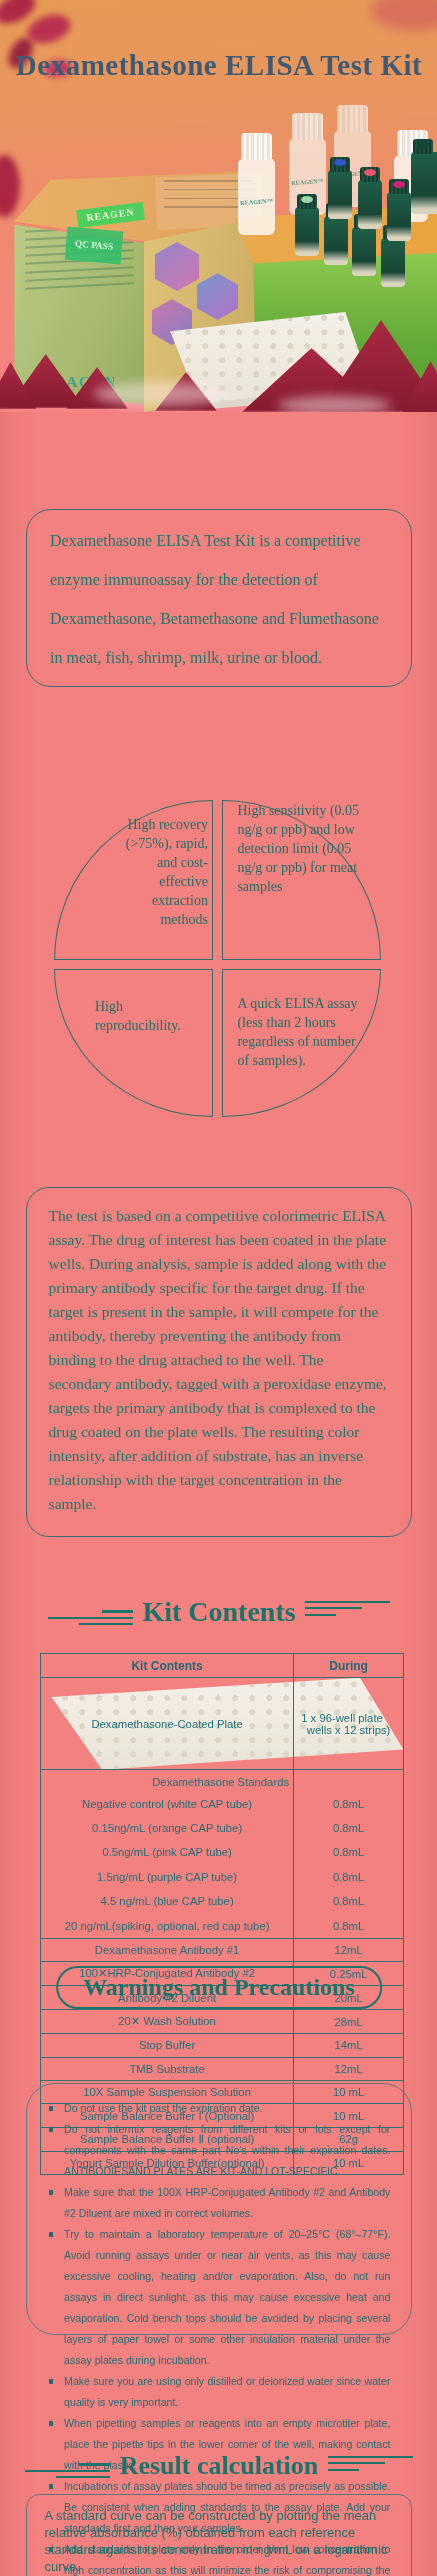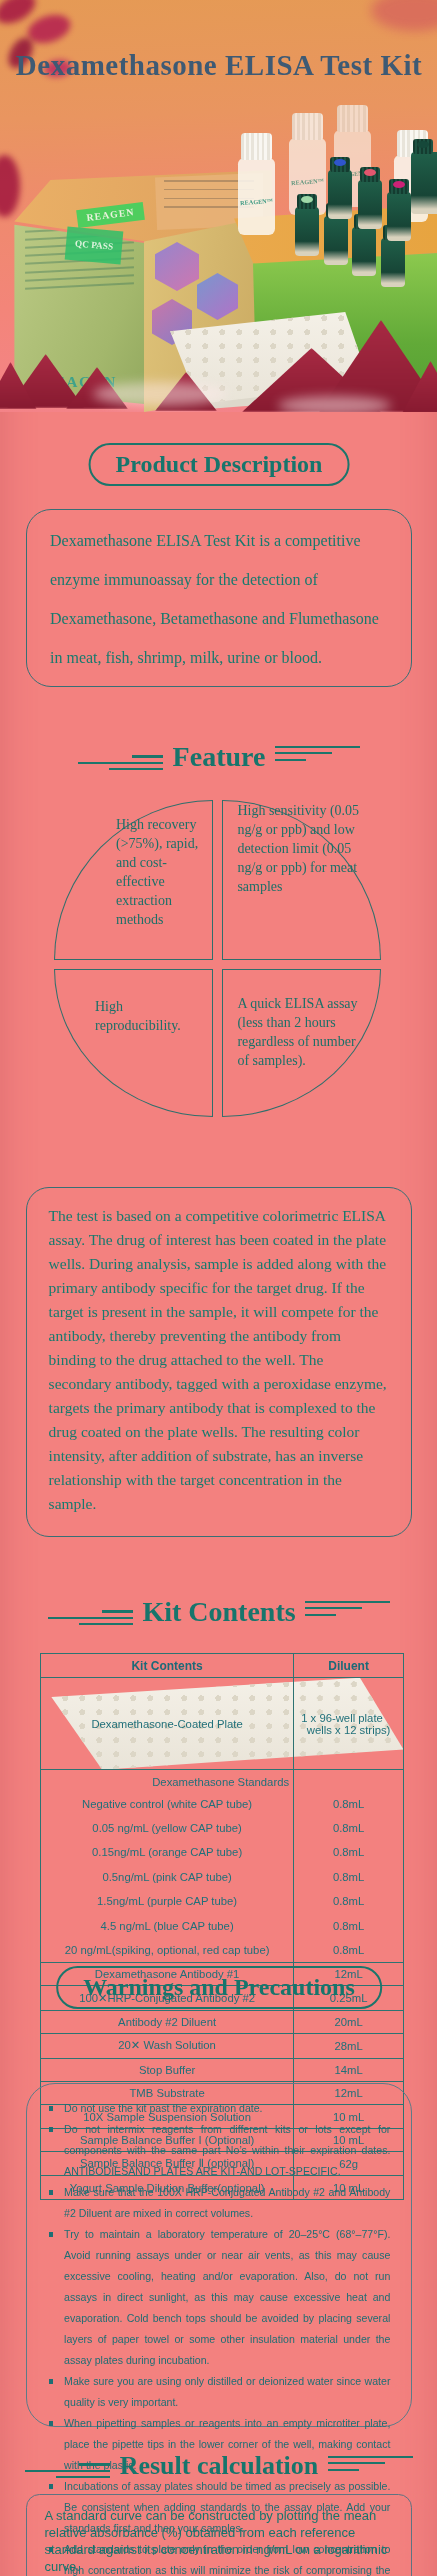--- a/index.html
+++ b/index.html
@@ -84,38 +84,38 @@
   
   .desc-box{top:509px;height:178px;border-radius:25px;font-size:16px;line-height:39px;
         padding:11.3px 23px;}
   .proc-box{top:1187px;height:350px;border-radius:23px;font-size:15.5px;line-height:24px;
         padding:15.5px 21.6px 0 21.6px;}
   
   .quad-wrap{position:absolute;left:54px;top:800px;width:330px;height:317px;}
   .quad{position:absolute;border:1.3px solid #2e6f6c;box-sizing:border-box;color:#1c7068;
         font-size:14px;line-height:19px;font-family:"Liberation Serif",serif;}
   .q-tl{left:0;top:0;width:159px;height:160px;border-top-left-radius:100% 100%;
-        display:flex;align-items:flex-end;padding:0 4.1px 30px 61px;}
+        display:flex;align-items:flex-end;padding:0 4.1px 30px 61px;text-align:right;}
   .q-tr{left:168px;top:0;width:159px;height:160px;border-top-right-radius:100% 100%;
         display:flex;padding:0 20.6px 19.6px 14.4px;}
   .q-bl{left:0;top:169px;width:159px;height:148px;border-bottom-left-radius:100% 100%;
         padding:27px 5.2px 0 40px;}
   .q-br{left:168px;top:169px;width:159px;height:148px;border-bottom-right-radius:100% 100%;
         padding:24px 15.5px 0 14.4px;}
   
   .kit-table{position:absolute;left:40px;top:1653px;width:364px;border-collapse:collapse;
         font-family:"Liberation Sans",sans-serif;color:#20707a;font-size:11.3px;}
   .kit-table td,.kit-table th{border:1px solid #2d7372;padding:5.2px 4.1px;text-align:center;}
   .kit-table th{font-size:12px;color:#1d6a78;padding:4.6px;}
   .kit-table th:first-child{width:243px;}
   .kit-table tr.plate td{padding:12.4px 5.2px;}
   .kit-table tr.label td{text-align:right;border-bottom:none;padding:6.2px 4.1px 3.1px 12.4px;}
   .kit-table tr.sub td{border-top:none;border-bottom:none;padding:6.2px 4.1px;margin-top:28px;}
   
-  .warn-box{top:2083px;height:344px;border-radius:29px;border-color:#5d7b88;
+  .warn-box{top:2083px;height:252px;border-radius:29px;border-color:#5d7b88;
         font-family:"Liberation Sans",sans-serif;color:#1e6e74;font-size:10.6px;}
   .warn-box ul{list-style:none;margin:14.4px 20.6px 0 15.5px;padding:0;}
   .warn-box li{position:relative;padding-left:21.6px;line-height:21px;text-align:justify;}
   .warn-box li:before{content:"";position:absolute;left:6.2px;top:7.7px;width:4.6px;height:5.2px;background:#1e6e74;}
   
   .result-box{top:2494px;height:133px;border-radius:13.4px;border-color:#5e7382;
         font-family:"Liberation Sans",sans-serif;color:#17756c;font-size:13px;
         padding:12.4px 15.5px 0 17.5px;line-height:17px;}
 </style>
 </head>
@@ -188,38 +188,24 @@
     <div class="sand" style="left:66px;top:367px;width:62px;height:42px;"></div>
     <div class="sand" style="left:-15.5px;top:362px;width:52px;height:47px;"></div>
     <div class="sand" style="left:155px;top:372px;width:62px;height:39px;"></div>
     <div class="sand" style="left:242px;top:348px;width:139px;height:64px;"></div>
     <div class="sand" style="left:319px;top:320px;width:124px;height:92px;"></div>
     <div class="sand" style="left:402px;top:361px;width:57px;height:52px;"></div>
     <div class="mist" style="left:93px;top:382px;width:134px;height:24px;"></div>
     <div class="mist" style="left:278px;top:396px;width:113px;height:18.5px;"></div>
   </div>
 
-  <div class="pill" style="top:443px;">Product Description</div>
   <div class="bigbox desc-box">
     <span>Dexamethasone ELISA Test Kit is a competitive enzyme immunoassay for the detection of Dexamethasone, Betamethasone and Flumethasone in meat, fish, shrimp, milk, urine or blood.</span>
   </div>
 
-  <div class="deco-head" style="top:741px;">
-    <span class="deco l">
-        <i></i>
-        <i></i>
-        <i></i>
-      </span>
-    <span>Feature</span>
-    <span class="deco r">
-        <i></i>
-        <i></i>
-        <i></i>
-      </span>
-  </div>
   <div class="quad-wrap">
     <div class="quad q-tl">
         <span>High recovery (&gt;75%), rapid, and cost-effective extraction methods</span>
       </div>
     <div class="quad q-tr">
         <span>High sensitivity (0.05 ng/g or ppb) and low detection limit (0.05 ng/g or ppb) for meat samples</span>
       </div>
     <div class="quad q-bl"><span>High reproducibility.</span></div>
     <div class="quad q-br"><span>A quick ELISA assay (less than 2 hours regardless of number of samples).</span></div>
   </div>
@@ -238,38 +224,34 @@
     <span class="deco r">
         <i></i>
         <i></i>
         <i></i>
       </span>
   </div>
   <table class="kit-table">
     <thead>
       <tr>
         <th>Kit Contents</th>
-        <th>Diluent</th>
+        <th>During</th>
       </tr>
     </thead>
     <tbody>
         <tr class="plate">
           <td>Dexamethasone-Coated Plate</td>
           <td>1 x 96-well plate (8 wells x 12 strips)</td>
         </tr>
         <tr class="label">
           <td>Dexamethasone Standards</td>
           <td></td>
         </tr>
         <tr class="sub">
           <td>Negative control (white CAP tube)</td>
-          <td>0.8mL</td>
-        </tr>
-        <tr class="sub">
-          <td>0.05 ng/mL (yellow CAP tube)</td>
           <td>0.8mL</td>
         </tr>
         <tr class="sub">
           <td>0.15ng/mL (orange CAP tube)</td>
           <td>0.8mL</td>
         </tr>
         <tr class="sub">
           <td>0.5ng/mL (pink CAP tube)</td>
           <td>0.8mL</td>
         </tr>

